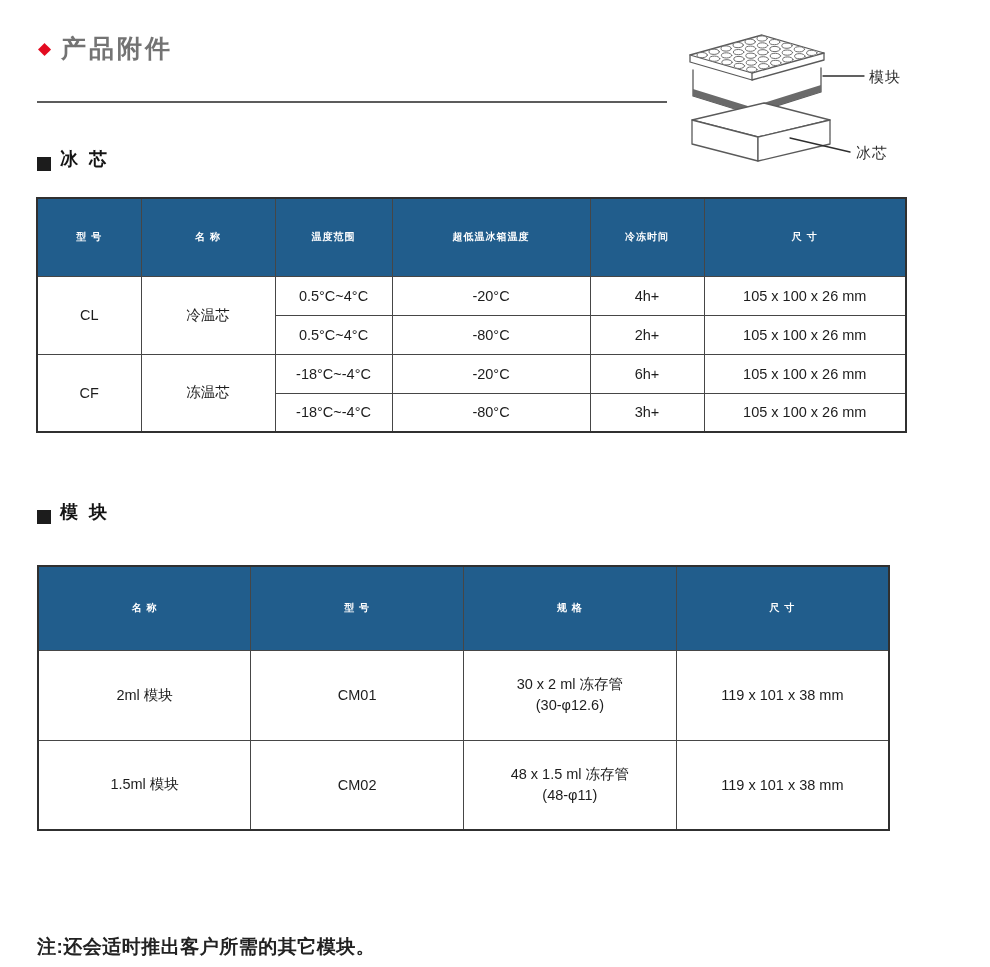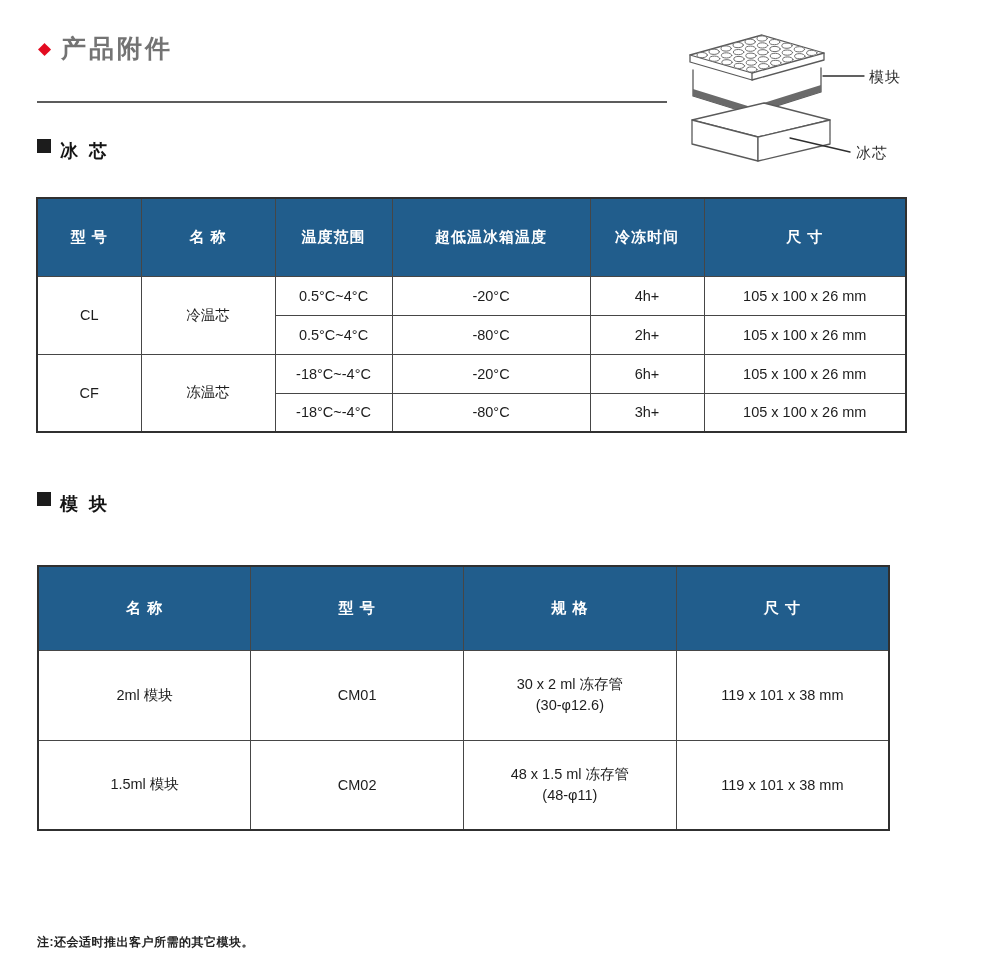--- a/index.html
+++ b/index.html
@@ -11,44 +11,44 @@
   .diamond { color:#e30b20; font-size:17px; margin-right:10px; line-height:1; }
   .page-title { color:#737373; font-size:25px; font-weight:bold; letter-spacing:3px; }
   .rule { position:absolute; left:37px; top:101px; width:630px; border-top:2px solid #5c5c5c; }
 
   
   .illustration { position:absolute; left:652px; top:10px; width:335px; height:165px;text-align:right; }
   .illustration svg { width:100%; height:100%; }
   .illu-label { font-size:15px; fill:#2e2e2e; letter-spacing:1px; }
 
   
-  .section-header { position:absolute; display:flex; align-items:flex-start; }
+  .section-header { position:absolute; display:flex; align-items:flex-end;margin-top:8px; }
   .sec-ice { left:37px; top:139px; }
   .sec-module { left:37px; top:492px; }
   .sq { width:14px; height:14px; background:#1c1c1c; margin-right:9px; }
   .section-label { font-size:18px; font-weight:bold; color:#141414; letter-spacing:3px; }
 
   
   table { border-collapse:collapse; table-layout:fixed; width:100%; background:#fff; }
   .tbl { position:absolute; }
   .tbl-ice { left:36px; top:197px; width:869px; }
   .tbl-module { left:37px; top:565px; width:853px; }
   th, td { border:1px solid #464646; text-align:center; vertical-align:middle; }
   table { border:2px solid #303030; }
-  th { background:#215d8c; color:#ffffff; font-size:15px; font-weight:bold; letter-spacing:1px; }
+  th { background:#215d8c; color:#ffffff; font-size:10px; font-weight:bold; letter-spacing:1px; }
   td { color:#1d1d1d; font-size:14.5px; }
   .tbl-ice thead tr { height:78px; }
   .tbl-ice tbody tr { height:39px; }
   .tbl-module thead tr { height:84px; }
   .tbl-module tbody tr { height:90px;margin-left:43px; }
   .spec-line { line-height:21px; }
 
   
   .desc { position:absolute; left:62px; top:498px; width:910px; color:#3a3a3a; font-size:15px; line-height:28px; }
-  .note { position:absolute; left:37px; top:934px; color:#222222; font-size:12px; font-weight:bold; letter-spacing:0.5px; }
+  .note { position:absolute; left:37px; top:934px; color:#222222; font-size:19px; font-weight:bold; letter-spacing:0.5px; }
 </style>
 </head>
 <body>
 
 <div id="page">
 
   <div class="title-row">
     <span class="diamond">◆</span>
     <span class="page-title">产品附件</span>
   </div>

